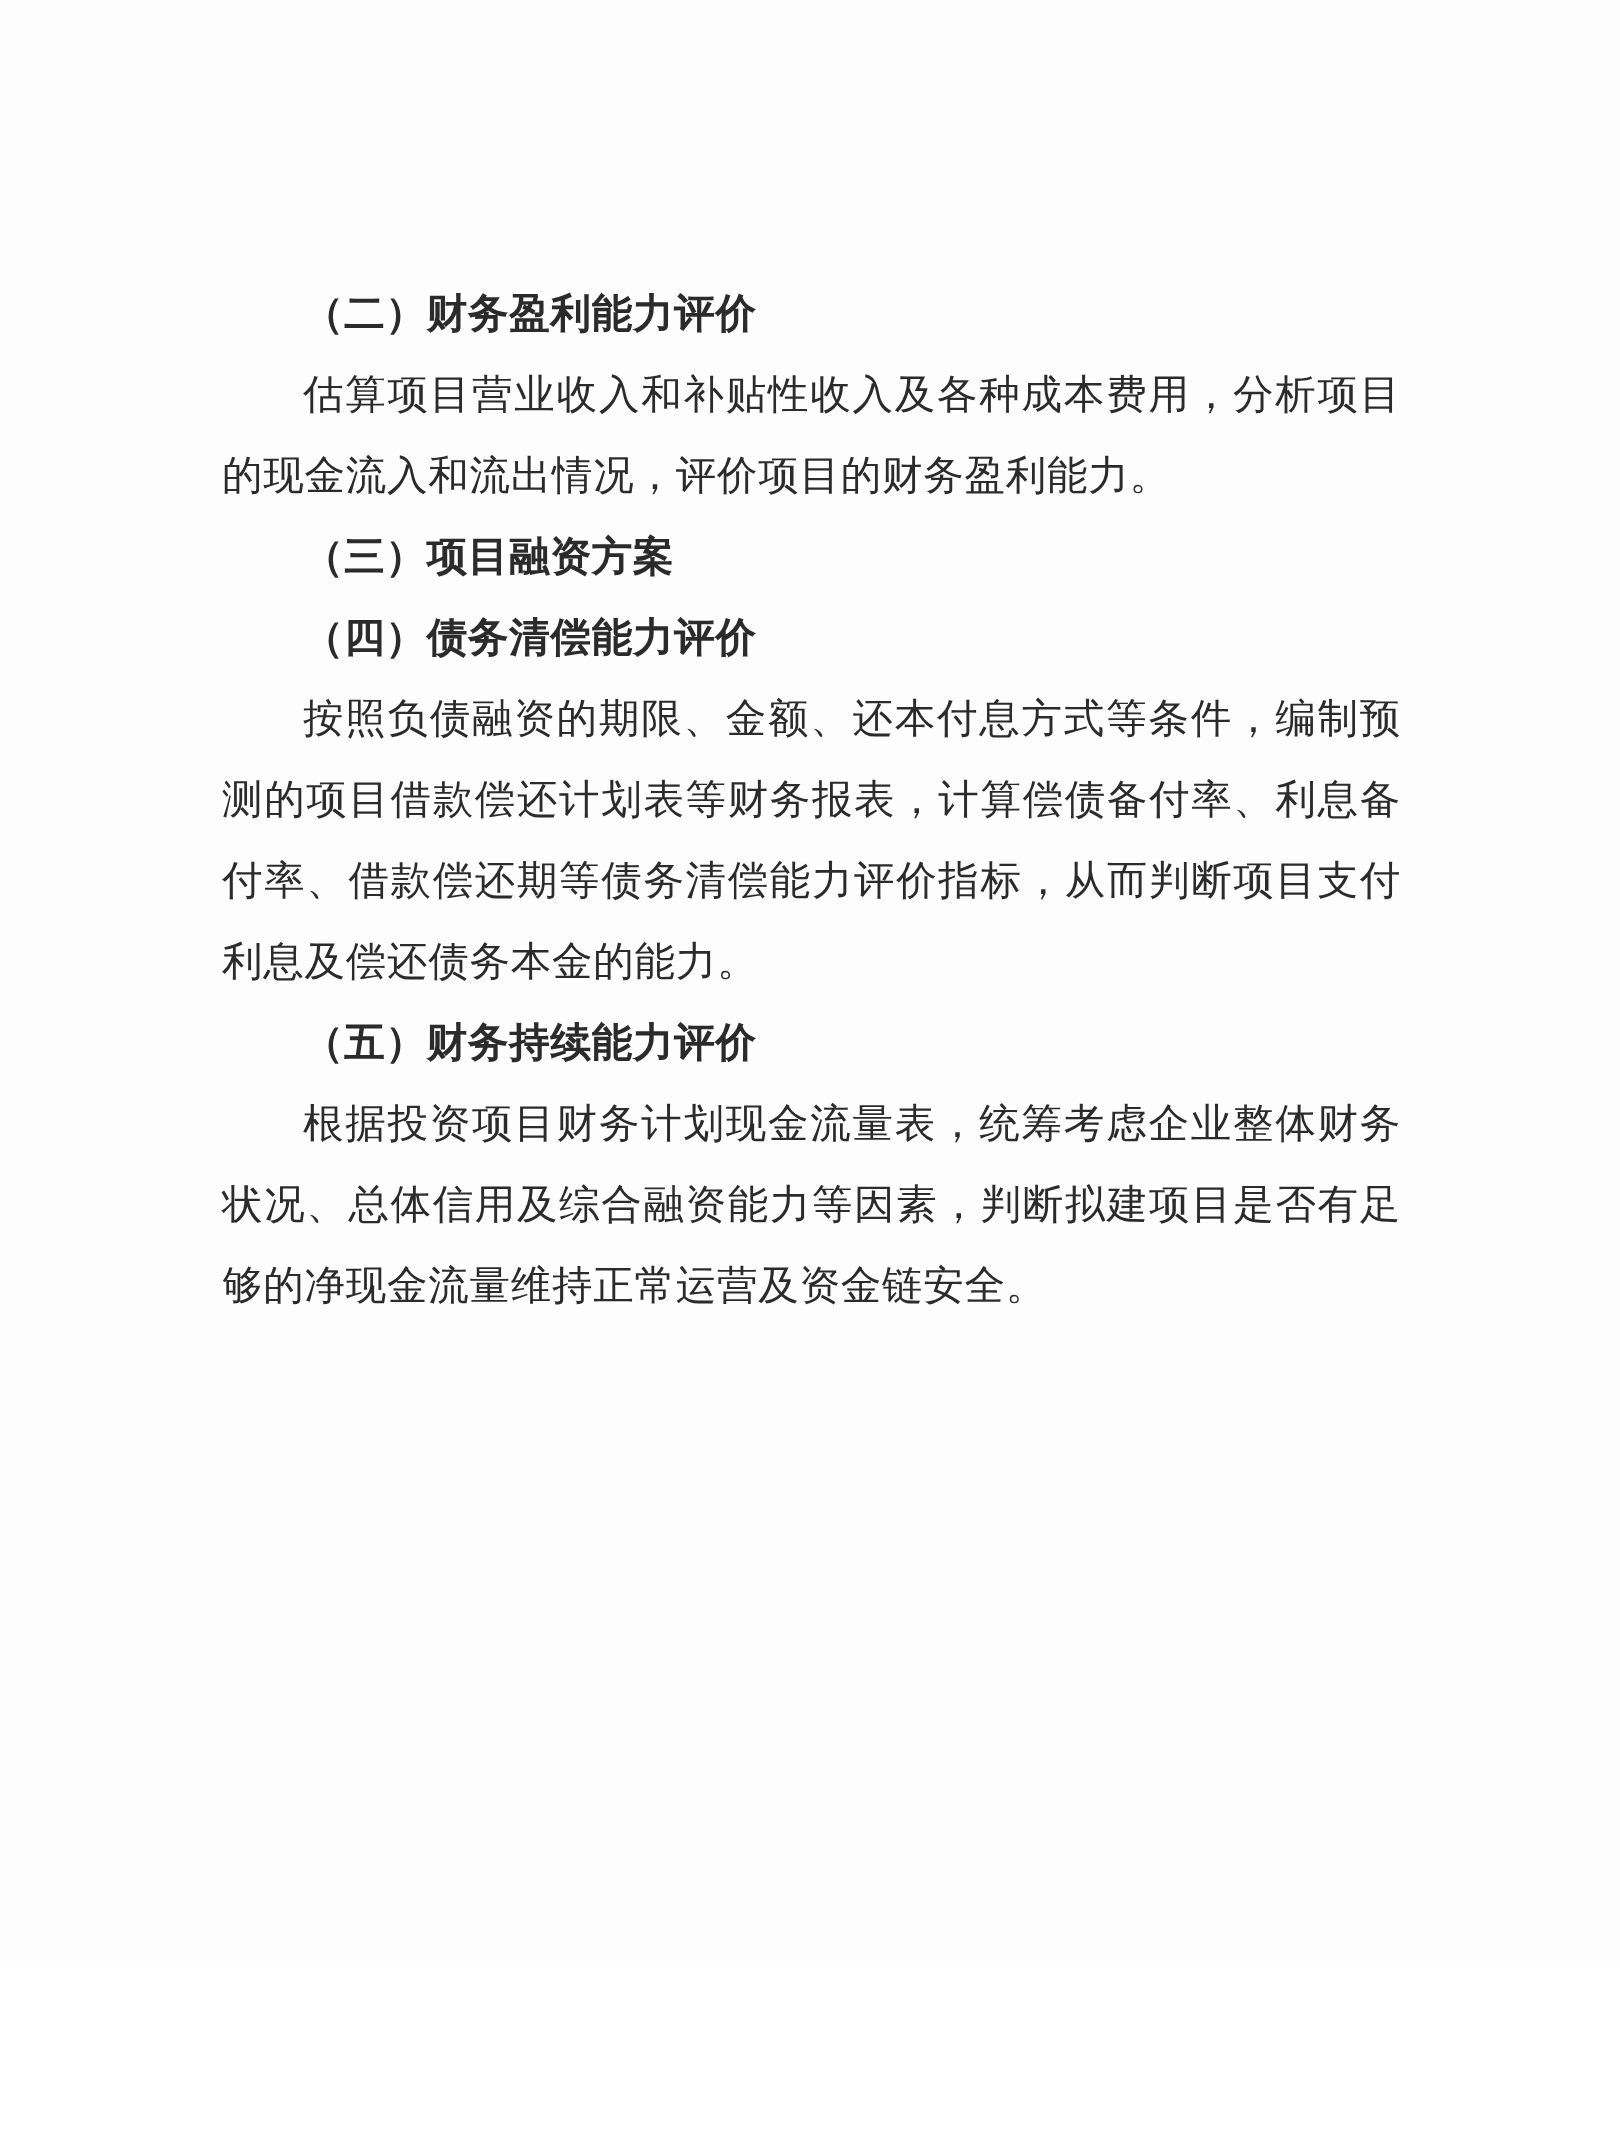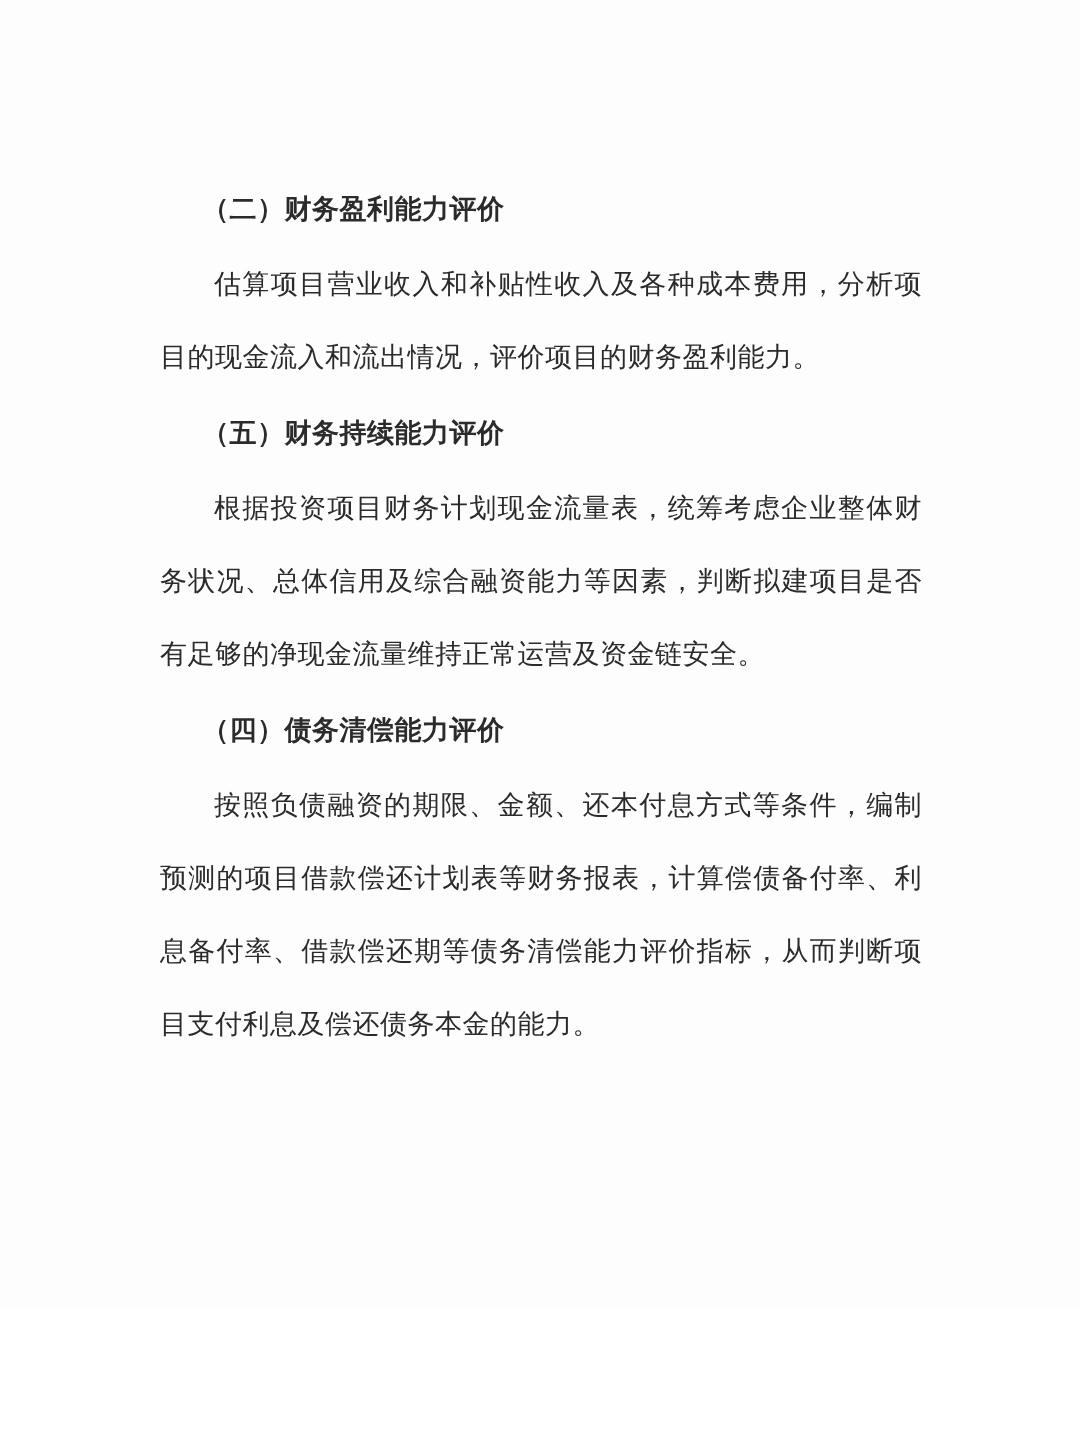--- a/index.html
+++ b/index.html
@@ -29,25 +29,25 @@
   .section-heading {
     margin: 0;
     padding: 0;
     font-size: 27px;
     font-weight: 700;
     line-height: 54px;
     text-indent: 2em;
     letter-spacing: 0.5px;
   }
   .section-paragraph {
-    margin: 12px;
+    margin: 0;
     padding: 0;
     font-size: 27px;
     font-weight: 400;
-    line-height: 73px;
+    line-height: 54px;
     text-indent: 2em;
     text-align: justify;
     letter-spacing: 0.5px;
   }
   .page-number {
     position: absolute;
     left: 0;
     right: 0;
     top: 1398px;
     text-align: center;
@@ -60,28 +60,29 @@
 
 <div class="page">
   <div class="content">
 
     <section>
       <h2 class="section-heading">（二）财务盈利能力评价</h2>
       <p class="section-paragraph">估算项目营业收入和补贴性收入及各种成本费用，分析项目的现金流入和流出情况，评价项目的财务盈利能力。</p>
     </section>
 
     <section>
+      <h2 class="section-heading">（三）项目融资方案</h2>
+    </section>
+
+    <section>
+      <h2 class="section-heading">（四）债务清偿能力评价</h2>
+      <p class="section-paragraph">按照负债融资的期限、金额、还本付息方式等条件，编制预测的项目借款偿还计划表等财务报表，计算偿债备付率、利息备付率、借款偿还期等债务清偿能力评价指标，从而判断项目支付利息及偿还债务本金的能力。</p>
     </section>
 
     <section>
       <h2 class="section-heading">（五）财务持续能力评价</h2>
       <p class="section-paragraph">根据投资项目财务计划现金流量表，统筹考虑企业整体财务状况、总体信用及综合融资能力等因素，判断拟建项目是否有足够的净现金流量维持正常运营及资金链安全。</p>
-    </section>
-
-    <section>
-      <h2 class="section-heading">（四）债务清偿能力评价</h2>
-      <p class="section-paragraph">按照负债融资的期限、金额、还本付息方式等条件，编制预测的项目借款偿还计划表等财务报表，计算偿债备付率、利息备付率、借款偿还期等债务清偿能力评价指标，从而判断项目支付利息及偿还债务本金的能力。</p>
     </section>
 
   </div>
 
   <div class="page-number">5</div>
 </div>
 
 </body></html>

